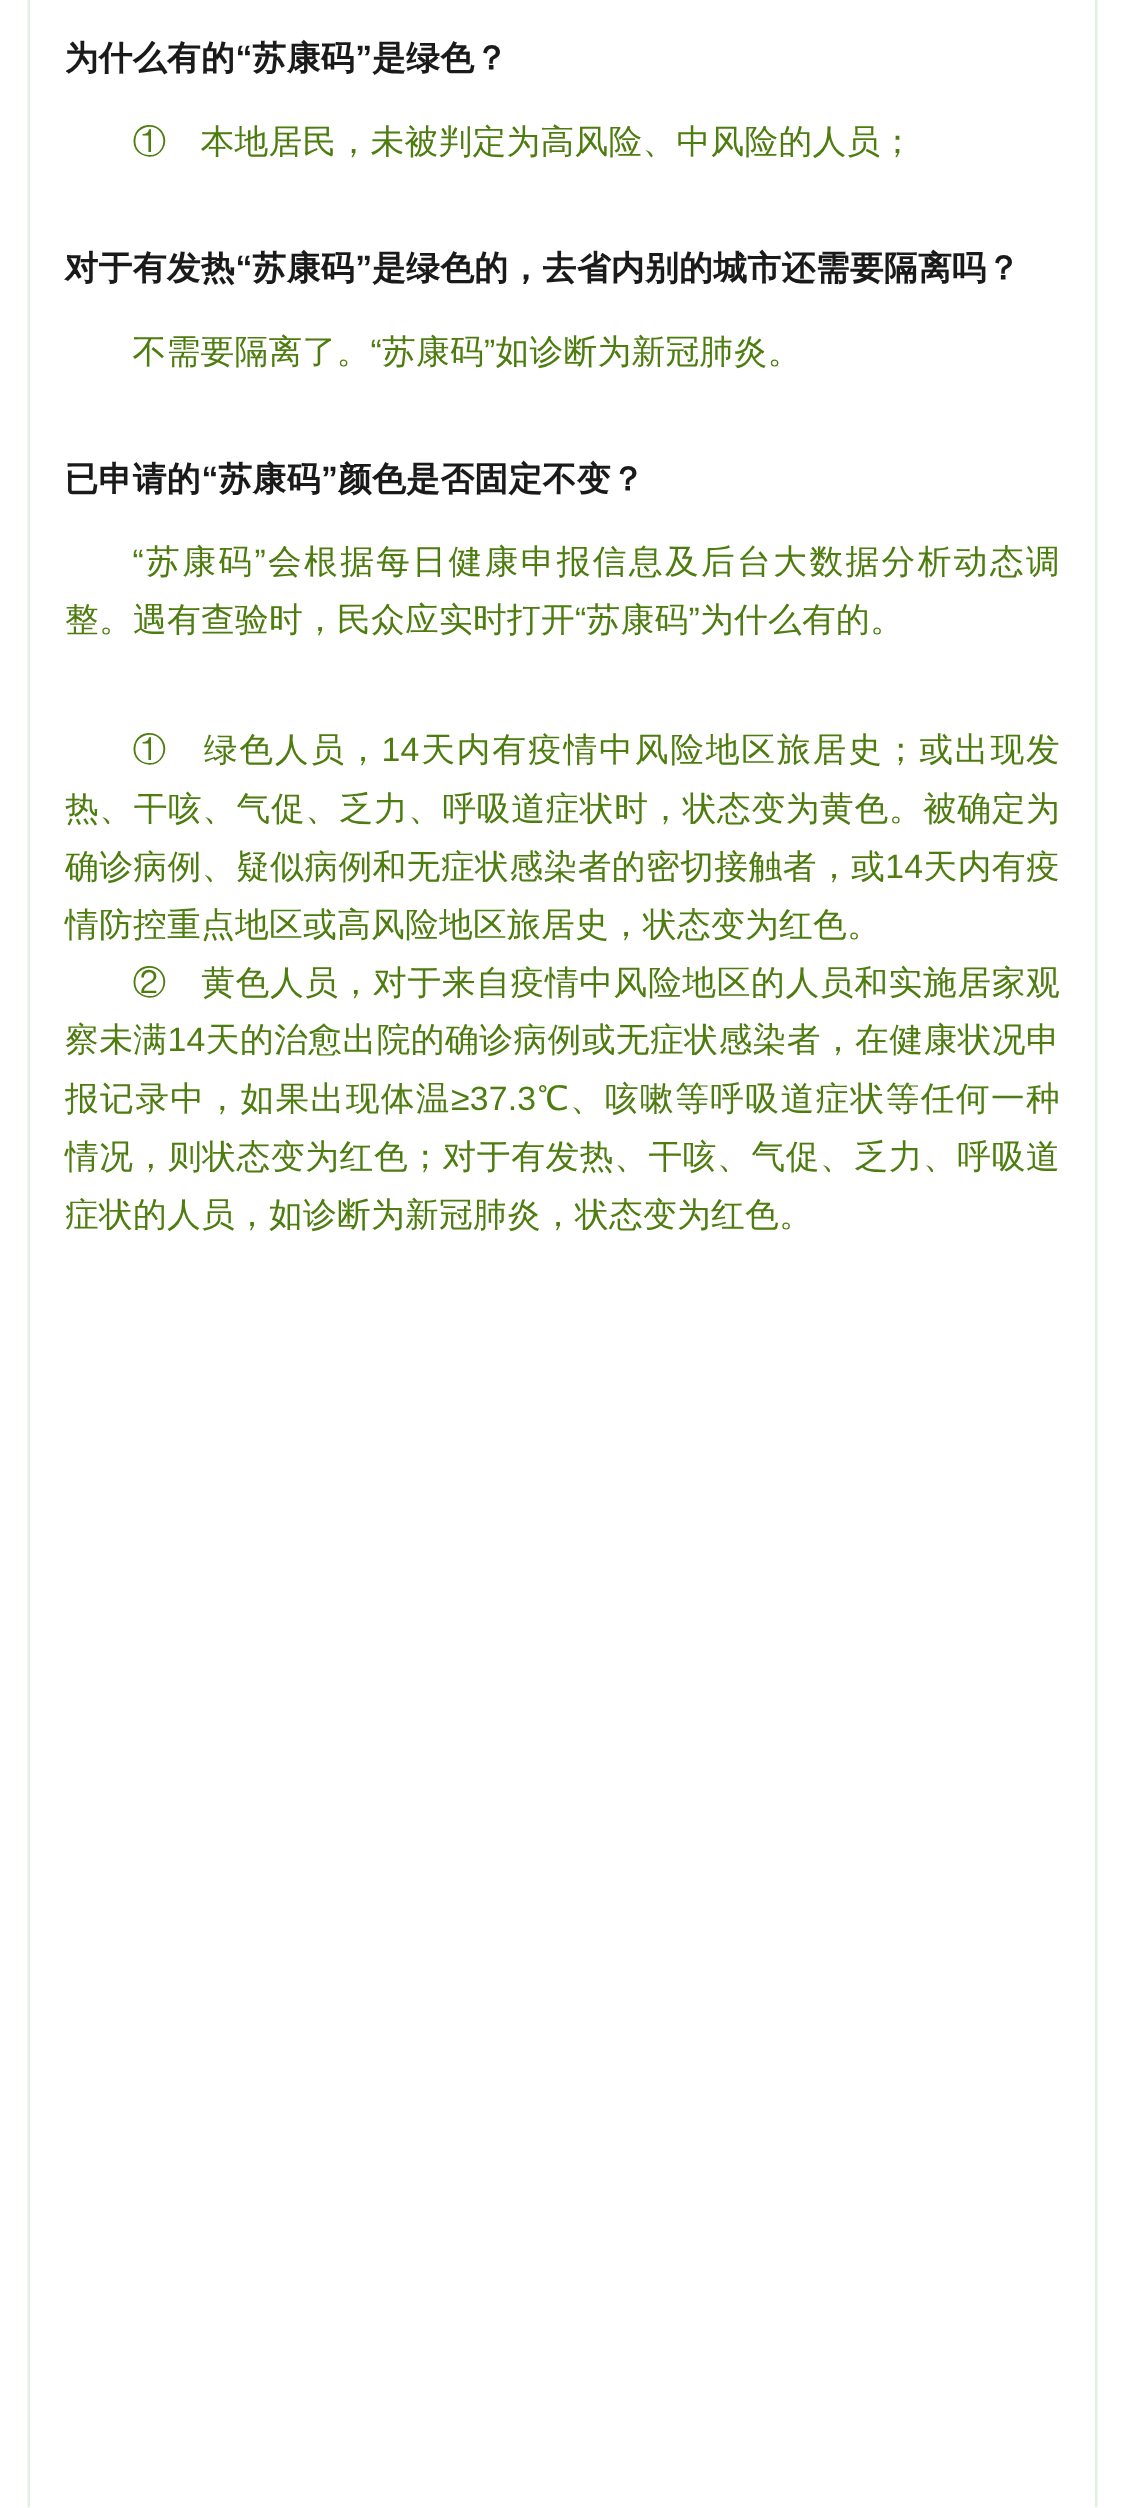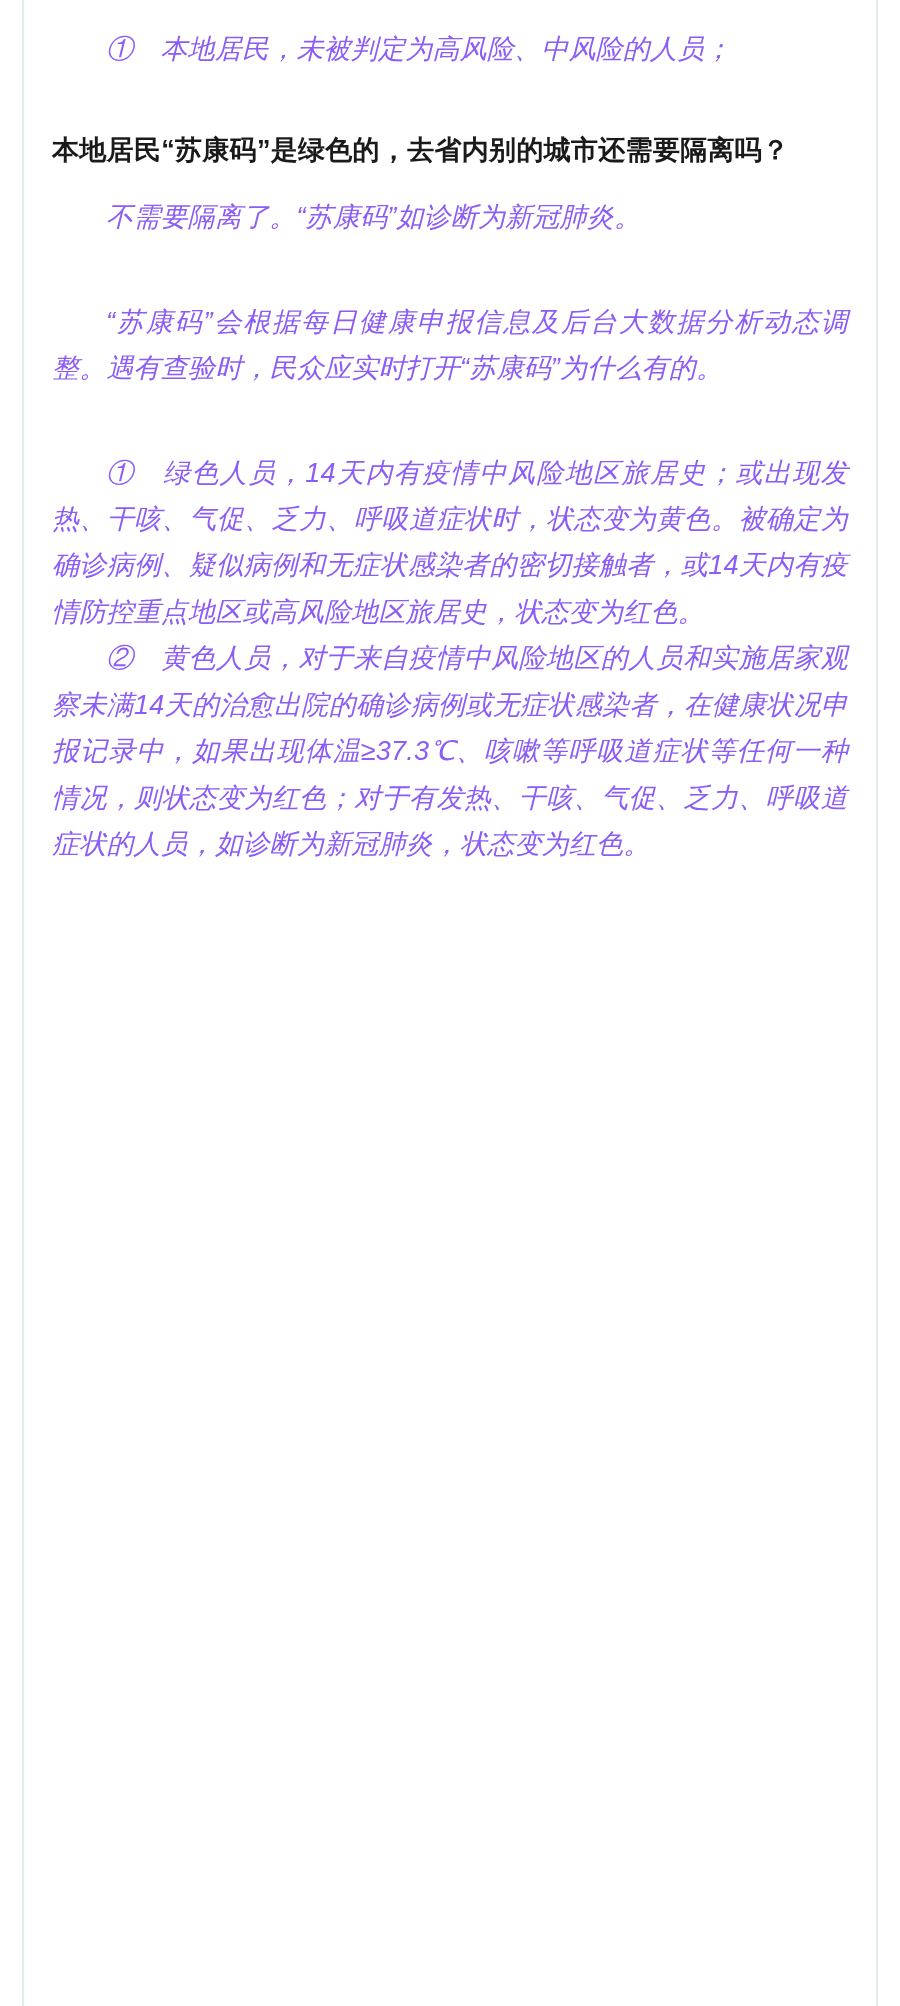--- a/index.html
+++ b/index.html
@@ -51,50 +51,51 @@
     font-weight: bold;
     line-height: 1.55;
     color: #1a1a1a;
     letter-spacing: 0.3px;
   }
 
   p.answer {
     margin: 0;
     font-size: 27px;
     line-height: 1.72;
-    color: #8b5cf6;
+    color: #4d7c0f;
     text-align: justify;
     text-indent: 2em;
     letter-spacing: 0.2px;
-    font-style: italic;
   }
   p.answer + p.answer {
     margin-top: 0;
   }
 </style>
 </head>
 <body>
 
 <div class="page">
 
   <div class="rule rule-left"></div>
   <div class="rule rule-right"></div>
 
   <div class="content">
 
     <section class="qa-block">
+      <h2 class="question">为什么有的“苏康码”是绿色？</h2>
       <p class="answer">①　本地居民，未被判定为高风险、中风险的人员；</p>
     </section>
 
     <section class="qa-block">
-      <h2 class="question">本地居民“苏康码”是绿色的，去省内别的城市还需要隔离吗？</h2>
+      <h2 class="question">对于有发热“苏康码”是绿色的，去省内别的城市还需要隔离吗？</h2>
       <p class="answer">不需要隔离了。“苏康码”如诊断为新冠肺炎。</p>
     </section>
 
     <section class="qa-block">
+      <h2 class="question">已申请的“苏康码”颜色是否固定不变？</h2>
       <p class="answer">“苏康码”会根据每日健康申报信息及后台大数据分析动态调整。遇有查验时，民众应实时打开“苏康码”为什么有的。</p>
     </section>
 
     <section class="qa-block">
       <p class="answer">①　绿色人员，14天内有疫情中风险地区旅居史；或出现发热、干咳、气促、乏力、呼吸道症状时，状态变为黄色。被确定为确诊病例、疑似病例和无症状感染者的密切接触者，或14天内有疫情防控重点地区或高风险地区旅居史，状态变为红色。</p>
       <p class="answer">②　黄色人员，对于来自疫情中风险地区的人员和实施居家观察未满14天的治愈出院的确诊病例或无症状感染者，在健康状况申报记录中，如果出现体温≥37.3℃、咳嗽等呼吸道症状等任何一种情况，则状态变为红色；对于有发热、干咳、气促、乏力、呼吸道症状的人员，如诊断为新冠肺炎，状态变为红色。</p>
     </section>
 
   </div>
 </div>

